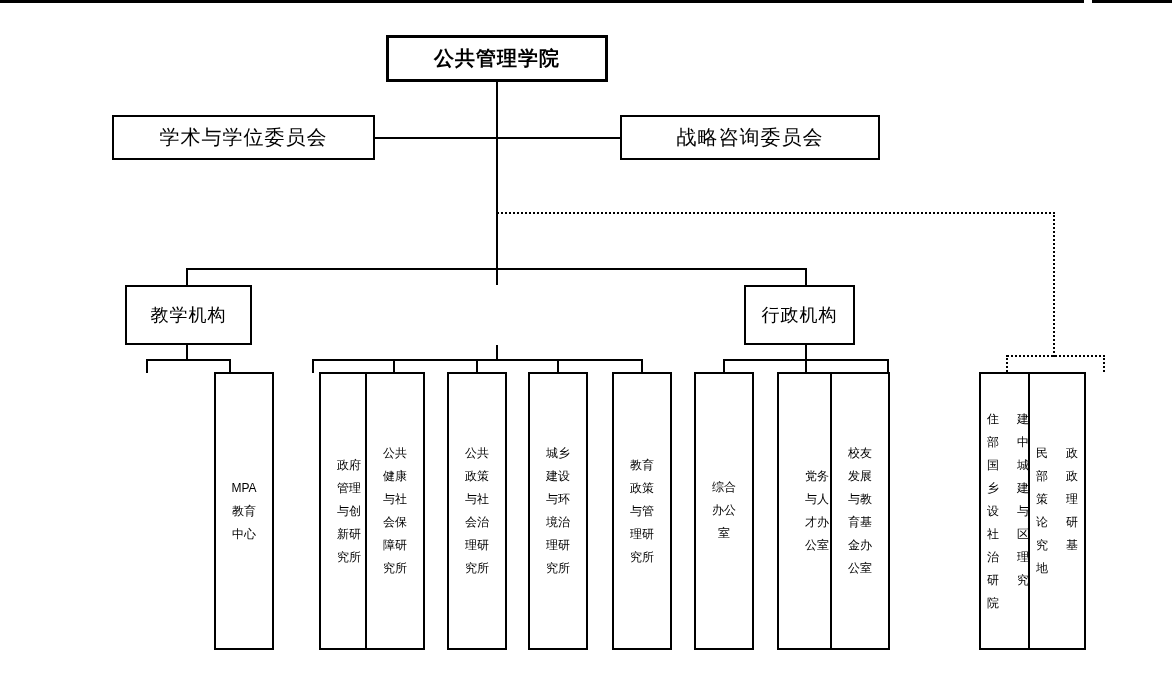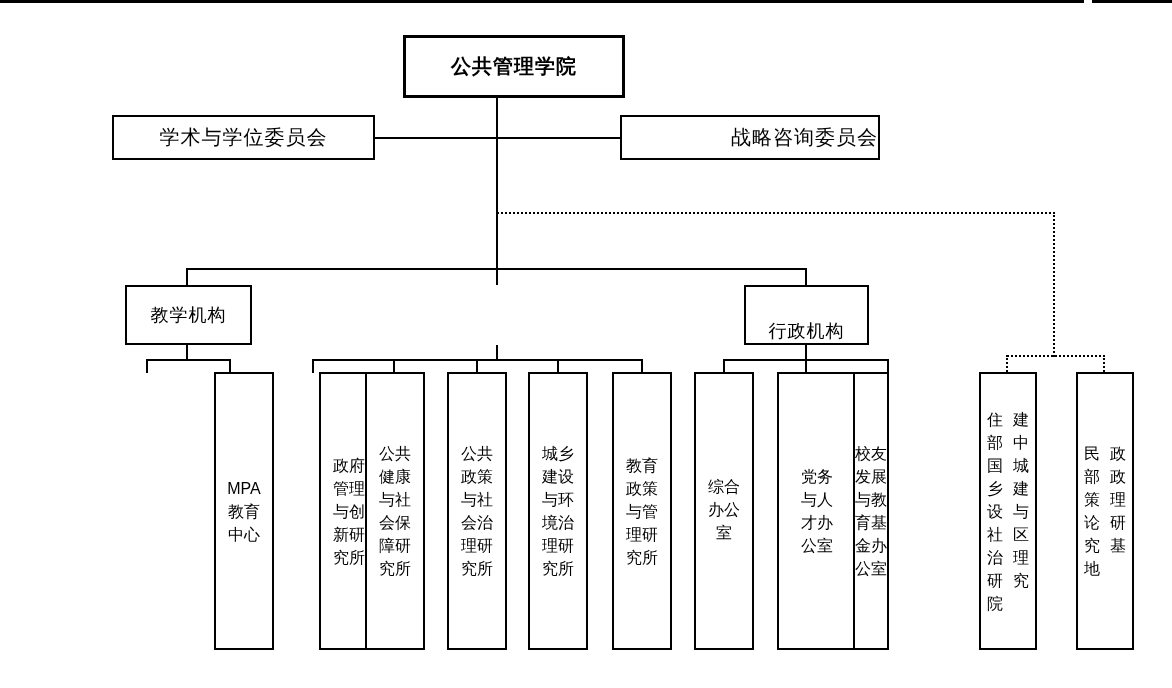--- a/index.html
+++ b/index.html
@@ -23,21 +23,21 @@
     text-align: center;
   }
   .root-box {
     border-width: 3px;
     font-weight: bold;
     font-size: 20px;
     letter-spacing: 1px;
   }
   .committee-box { font-size: 20px; letter-spacing: 1px; }
   .branch-box { font-size: 18px; letter-spacing: 1px; }
-  .leaf { top: 372px; height: 278px; font-size: 16px; }
+  .leaf { top: 372px; height: 278px; font-size: 12px; }
   .leaf-text {
     display: block;
     white-space: pre-line;
     line-height: 23px;
     text-align: center;
   }
   .leaf-justify .leaf-text {
     width: 100%;
     box-sizing: border-box;
     padding: 0 6px;
@@ -83,35 +83,35 @@
   <div class="line" style="left:723px; top:359px; width:2px; height:14px;"></div>
   <div class="line" style="left:805px; top:359px; width:2px; height:14px;"></div>
   <div class="line" style="left:887px; top:359px; width:2px; height:14px;"></div>
 
   <div class="dash-h" style="left:497px; top:212px; width:558px;"></div>
   <div class="dash-v" style="left:1053px; top:212px; height:145px;"></div>
   <div class="dash-h" style="left:1007px; top:355px; width:98px;"></div>
   <div class="dash-v" style="left:1006px; top:355px; height:17px;"></div>
   <div class="dash-v" style="left:1103px; top:355px; height:17px;"></div>
 
-  <div class="box root-box" style="left:386px; top:35px; width:222px; height:63px;margin-left:17px;">
+  <div class="box root-box" style="left:386px; top:35px; width:222px; height:47px;">
     <span>公共管理学院</span>
   </div>
 
   <div class="box committee-box" style="left:112px; top:115px; width:263px; height:45px;">
     <span>学术与学位委员会</span>
   </div>
-  <div class="box committee-box" style="left:620px; top:115px; width:260px; height:45px;justify-content:flex-end;">
+  <div class="box committee-box" style="left:620px; top:115px; width:260px; height:45px;">
     <span>战略咨询委员会</span>
   </div>
 
   <div class="box branch-box" style="left:125px; top:285px; width:127px; height:60px;text-align:right;">
     <span>教学机构</span>
   </div>
-  <div class="box branch-box" style="left:744px; top:285px; width:125px; height:60px;align-items:flex-end;">
+  <div class="box branch-box" style="left:744px; top:285px; width:111px; height:60px;">
     <span>行政机构</span>
   </div>
 
   <div class="box leaf" style="left:204px; width:60px;margin-left:10px;">
     <span class="leaf-text">MPA
 教育
 中心</span>
   </div>
   <div class="box leaf" style="left:283px; width:60px;margin-left:36px;">
     <span class="leaf-text">政府
@@ -155,40 +155,40 @@
     <span class="leaf-text">综合
 办公
 室</span>
   </div>
   <div class="box leaf" style="left:777px; width:80px;">
     <span class="leaf-text">党务
 与人
 才办
 公室</span>
   </div>
-  <div class="box leaf" style="left:853px; width:36px;">
+  <div class="box leaf" style="left:830px; width:60px;">
     <span class="leaf-text">校友
 发展
 与教
 育基
 金办
 公室</span>
   </div>
   <div class="box leaf leaf-justify" style="left:979px; width:58px;">
     <span class="leaf-text">住建
 部中
 国城
 乡建
 设与
 社区
 治理
 研究
 院</span>
   </div>
-  <div class="box leaf leaf-justify" style="left:1076px; width:58px;justify-content:flex-end;">
+  <div class="box leaf leaf-justify" style="left:1028px; width:58px;justify-content:flex-end;">
     <span class="leaf-text">民政
 部政
 策理
 论研
 究基
 地</span>
   </div>
 
 </div>
 

